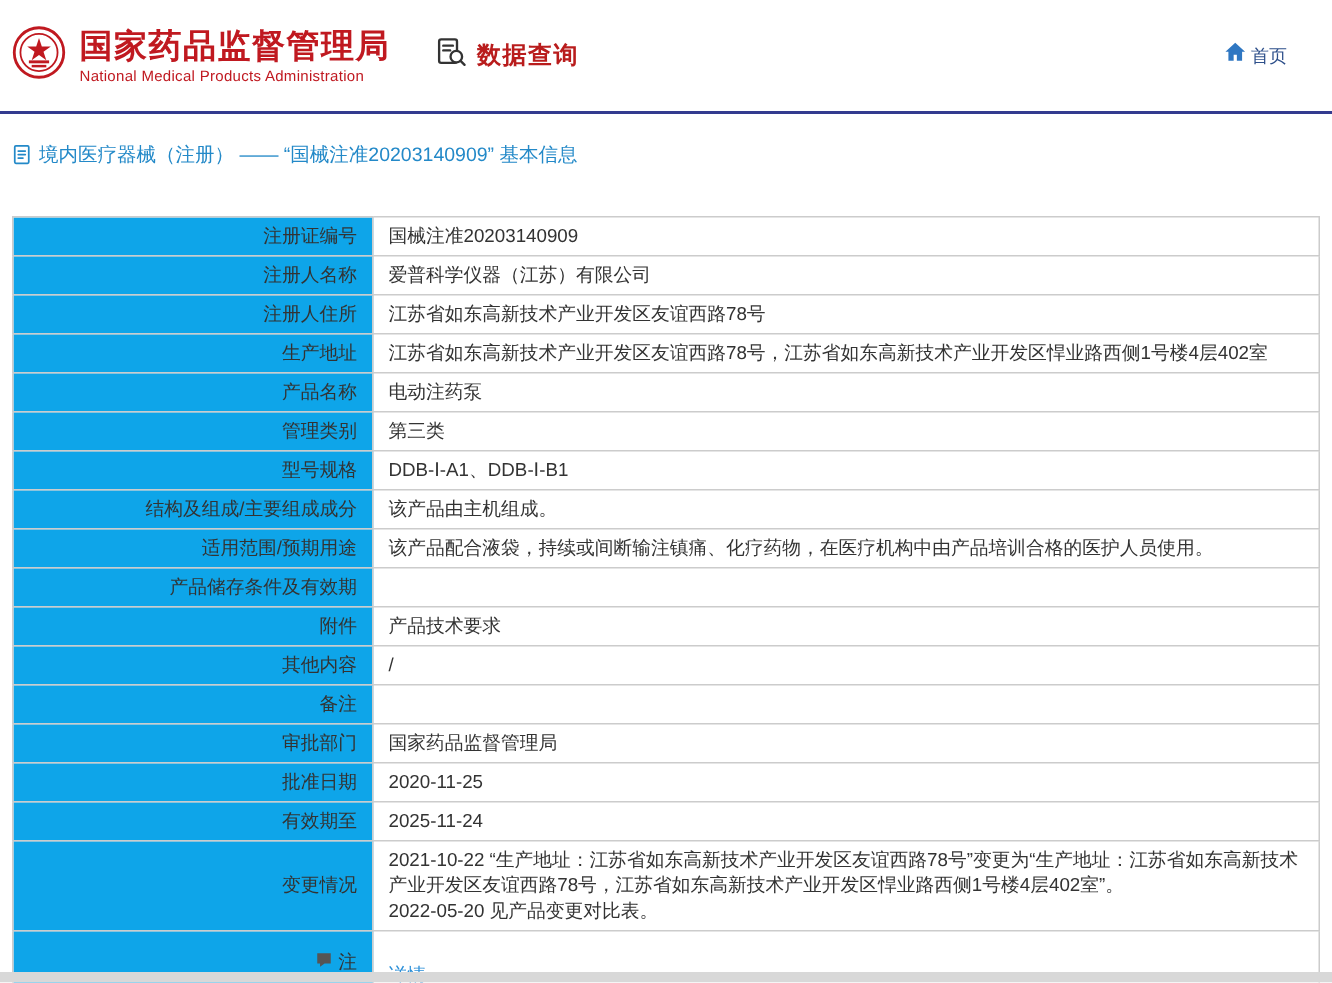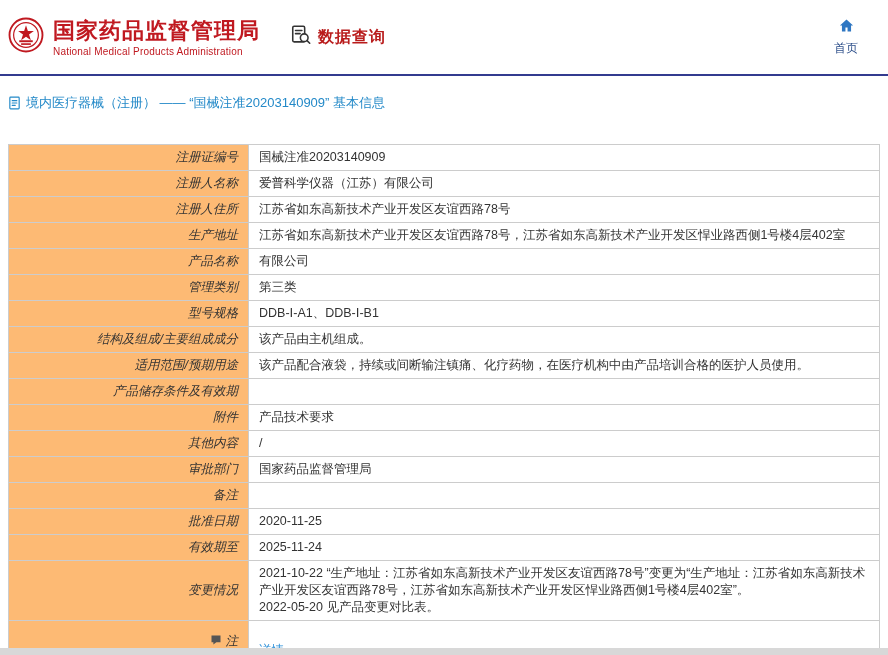--- a/index.html
+++ b/index.html
@@ -29,21 +29,21 @@
   .title-en { color:#c01920; font-size:10px; letter-spacing:.2px; margin-top:2px; }
 
   .query {
     display:flex; align-items:center; gap:6px;
     margin-left:30px; cursor:pointer;
   }
   .query-label { font-size:16px; font-weight:600; color:#b91c1c; letter-spacing:1px; }
 
   .nav { margin-left:auto; display:flex; gap:38px; }
   .nav-item {
-    display:flex; flex-direction:column; align-items:center; gap:3px;
+    display:flex; flex-direction:row; align-items:center; gap:3px;
     cursor:pointer;
   }
   .nav-label { font-size:12px; color:#2d4f8a; }
 
   .divider { height:2px; background:#333b8f; width:100%; }
 
   
   .main { padding:18px 8px 0 8px; }
 
   .breadcrumb {
@@ -61,24 +61,23 @@
   table.info td {
     border:1px solid #cccccc;
     padding:4px 10px;
     height:26px;
     line-height:17px;
     vertical-align:middle;
     word-break:break-all;
   }
   td.label {
     width:240px;
-    background:#fdba74;
+    background:#0ea5e9;
     text-align:right;
     color:#333;
-    font-style:italic;
   }
   td.value {
     background:#fff;
     text-align:left;
     color:#333;
     white-space:pre-line;
     margin-left:20px;
   }
   .note-ico { display:inline-block; vertical-align:-1px; margin-right:4px; }
   .detail-link { color:#2b8fd8; cursor:pointer; text-decoration:none; }
@@ -163,21 +162,21 @@
       <tr>
         <td class="label">注册人住所</td>
         <td class="value">江苏省如东高新技术产业开发区友谊西路78号</td>
       </tr>
       <tr>
         <td class="label">生产地址</td>
         <td class="value">江苏省如东高新技术产业开发区友谊西路78号，江苏省如东高新技术产业开发区悍业路西侧1号楼4层402室</td>
       </tr>
       <tr>
         <td class="label">产品名称</td>
-        <td class="value">有限公司</td>
+        <td class="value">电动注药泵</td>
       </tr>
       <tr>
         <td class="label">管理类别</td>
         <td class="value">第三类</td>
       </tr>
       <tr>
         <td class="label">型号规格</td>
         <td class="value">DDB-Ⅰ-A1、DDB-Ⅰ-B1</td>
       </tr>
       <tr>
@@ -194,26 +193,26 @@
       </tr>
       <tr>
         <td class="label">附件</td>
         <td class="value">产品技术要求</td>
       </tr>
       <tr>
         <td class="label">其他内容</td>
         <td class="value">/</td>
       </tr>
       <tr>
+        <td class="label">备注</td>
+        <td class="value"></td>
+      </tr>
+      <tr>
         <td class="label">审批部门</td>
         <td class="value">国家药品监督管理局</td>
-      </tr>
-      <tr>
-        <td class="label">备注</td>
-        <td class="value"></td>
       </tr>
       <tr>
         <td class="label">批准日期</td>
         <td class="value">2020-11-25</td>
       </tr>
       <tr>
         <td class="label">有效期至</td>
         <td class="value">2025-11-24</td>
       </tr>
       <tr>

